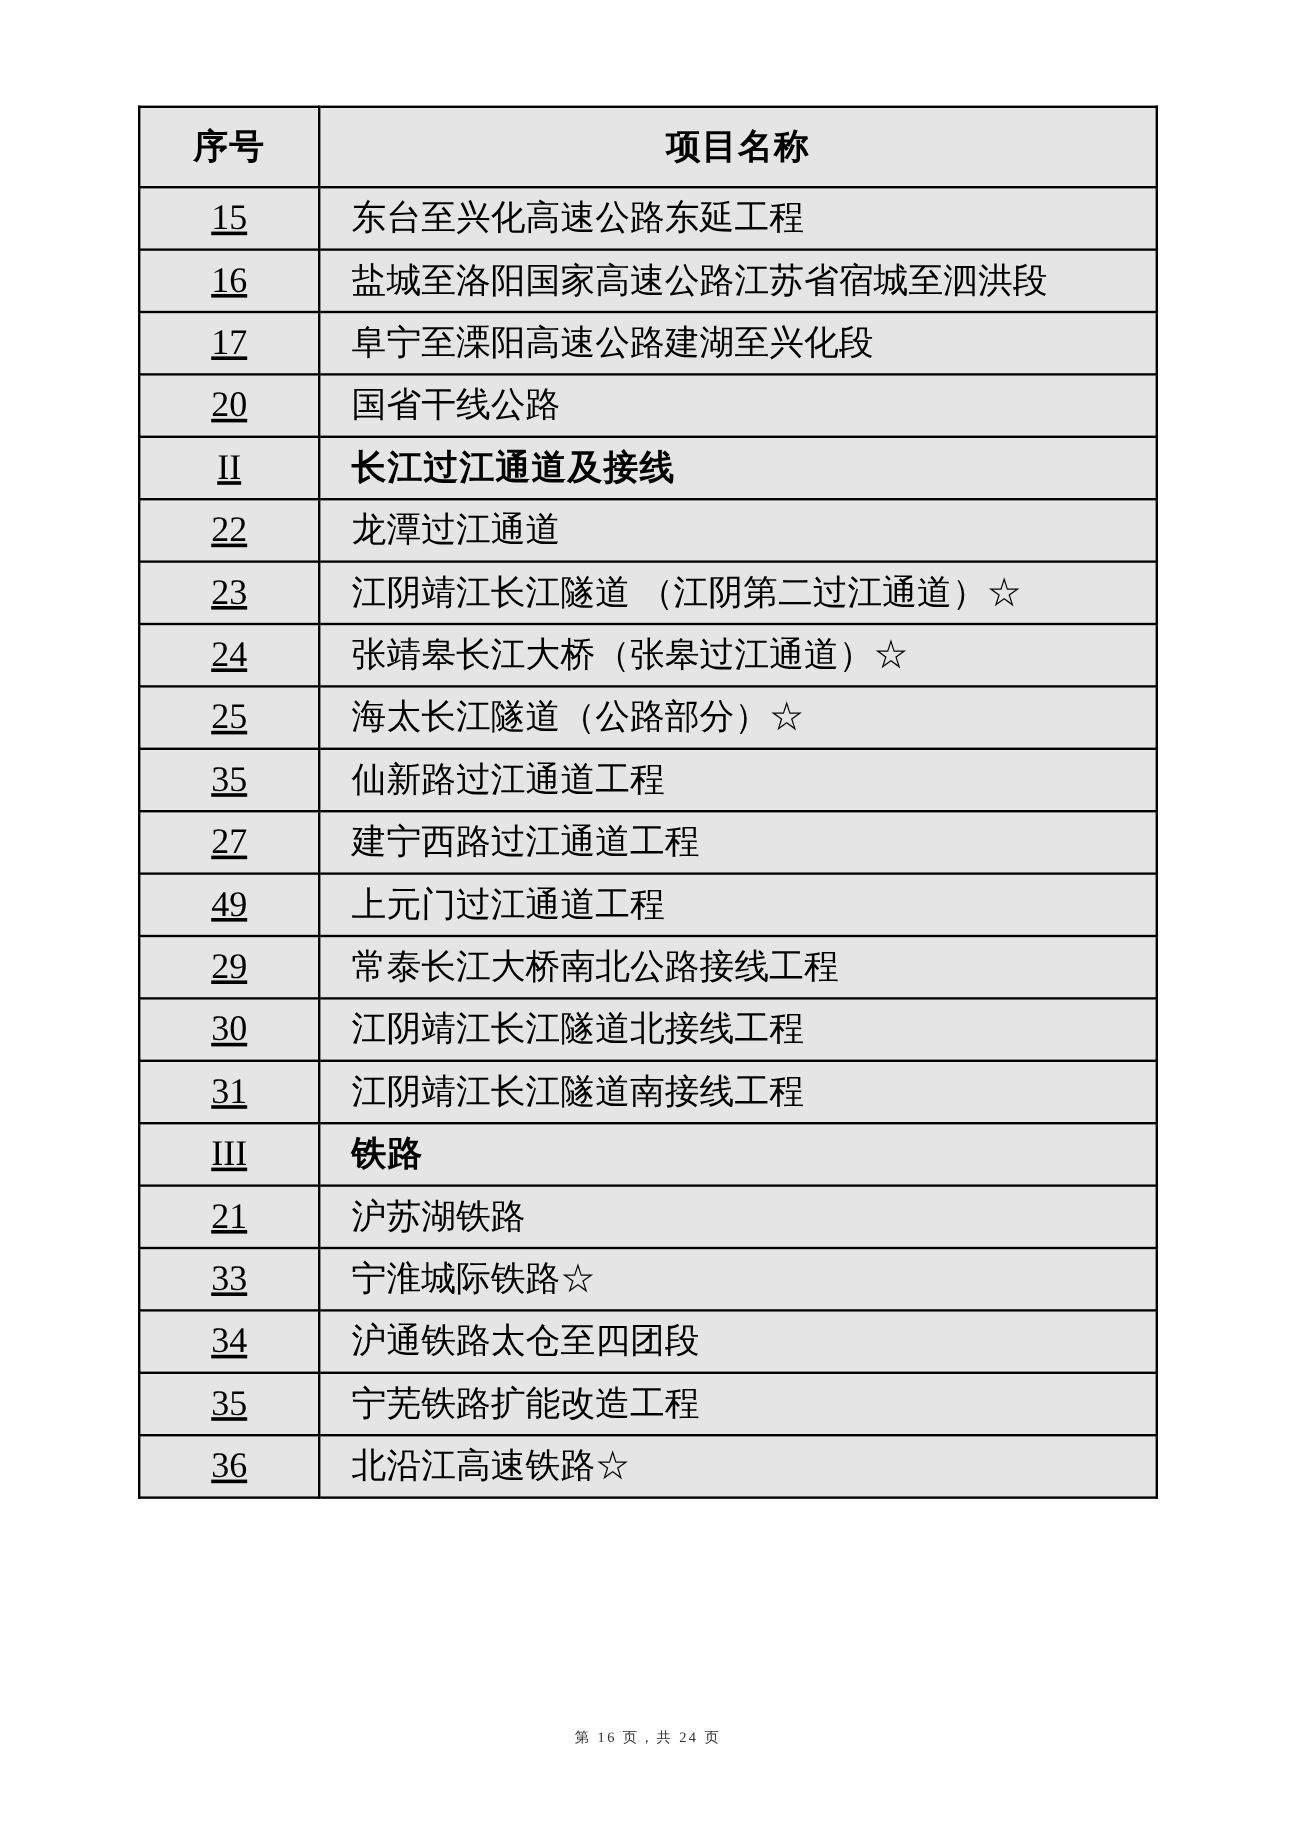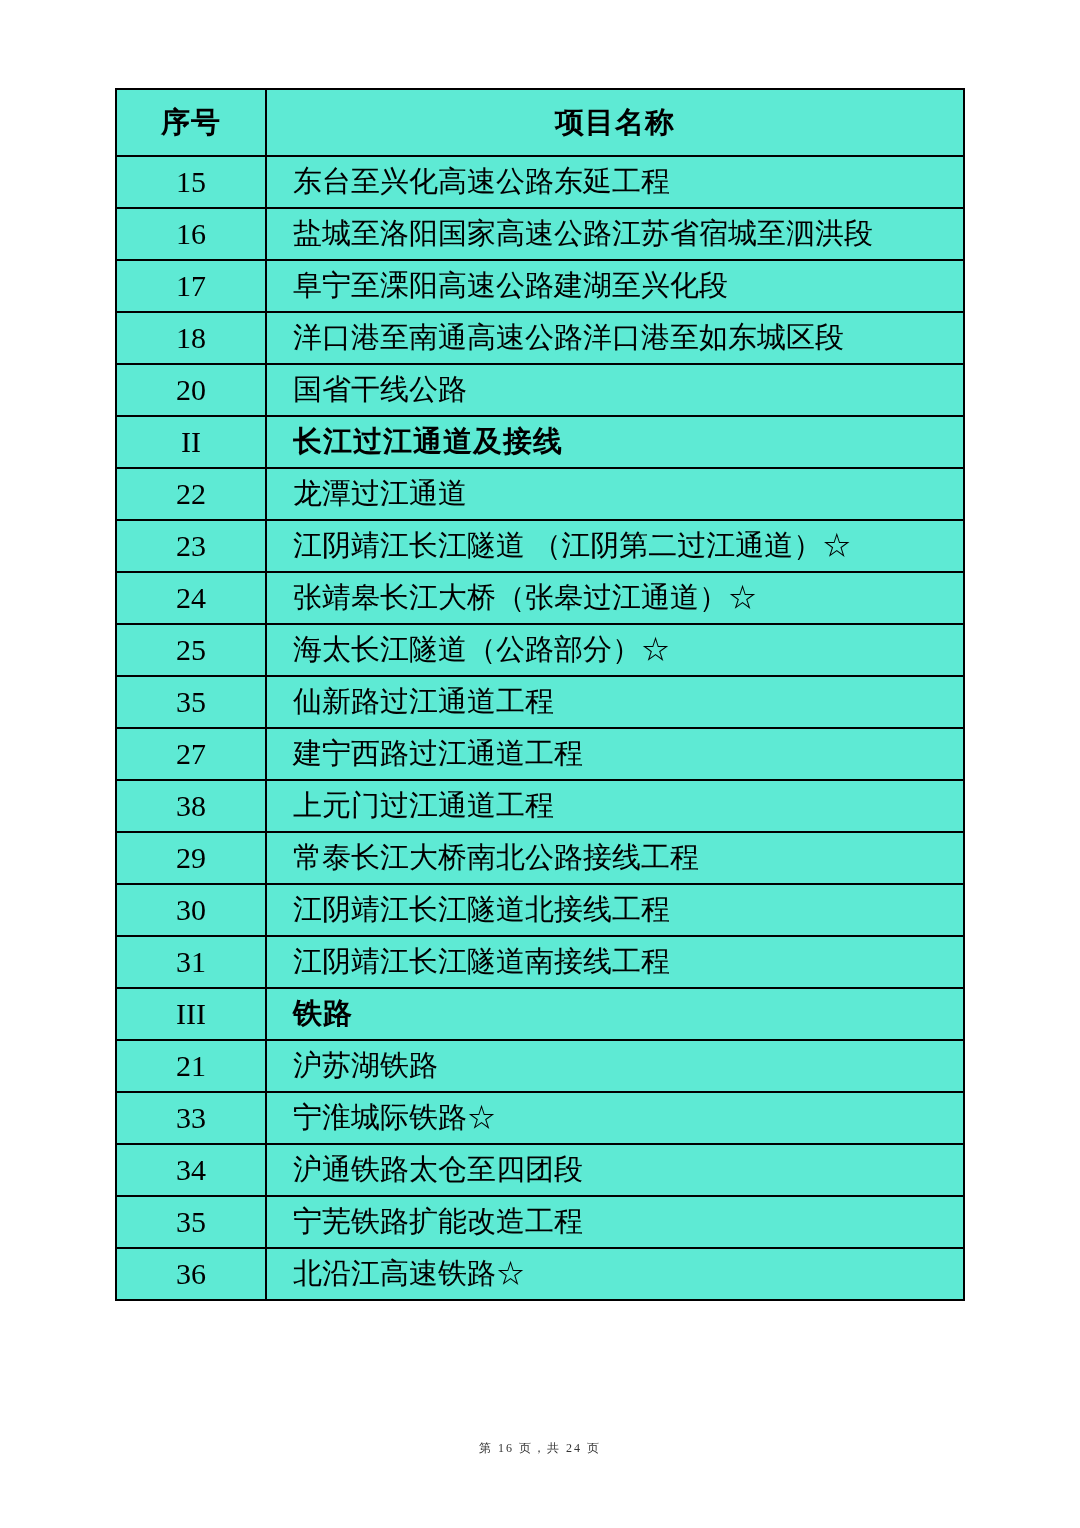--- a/index.html
+++ b/index.html
@@ -21,21 +21,21 @@
     left: 115px;
     top: 88px;
     width: 848px;
     border-collapse: collapse;
     table-layout: fixed;
   }
   .project-table th,
   .project-table td {
     border: 2px solid #000000;
     vertical-align: middle;
-    background: #5eead4;
+    background: #e5e5e5;
     overflow: hidden;
     white-space: nowrap;
   }
   .project-table col.c-no   { width: 150px; }
   .project-table col.c-name { width: 698px; }
   .project-table thead th {
     height: 63px;
     font-family: "Liberation Sans", sans-serif;
     font-weight: bold;
     font-size: 29px;
@@ -43,20 +43,21 @@
     letter-spacing: 1px;
   }
   .project-table tbody td {
     height: 48px;
     font-size: 29px;
   }
   .project-table tbody td.col-no {
     text-align: center;
     font-family: "Liberation Serif", serif;
     font-size: 30px;
+    text-decoration: underline;
   }
   .project-table tbody td.col-name {
     text-align: left;
     padding-left: 26px;
     font-family: "Liberation Serif", serif;
   }
   .project-table tbody tr.section td.col-name {
     font-family: "Liberation Sans", sans-serif;
     font-weight: bold;
     letter-spacing: 1px;
@@ -97,24 +98,20 @@
         </tr>
         <tr>
           <td class="col-no">16</td>
           <td class="col-name">盐城至洛阳国家高速公路江苏省宿城至泗洪段</td>
         </tr>
         <tr>
           <td class="col-no">17</td>
           <td class="col-name">阜宁至溧阳高速公路建湖至兴化段</td>
         </tr>
         <tr>
-          <td class="col-no">18</td>
-          <td class="col-name">洋口港至南通高速公路洋口港至如东城区段</td>
-        </tr>
-        <tr>
           <td class="col-no">20</td>
           <td class="col-name">国省干线公路</td>
         </tr>
         <tr class="section">
           <td class="col-no">II</td>
           <td class="col-name">长江过江通道及接线</td>
         </tr>
         <tr>
           <td class="col-no">22</td>
           <td class="col-name">龙潭过江通道</td>
@@ -133,21 +130,21 @@
         </tr>
         <tr>
           <td class="col-no">35</td>
           <td class="col-name">仙新路过江通道工程</td>
         </tr>
         <tr>
           <td class="col-no">27</td>
           <td class="col-name">建宁西路过江通道工程</td>
         </tr>
         <tr>
-          <td class="col-no">38</td>
+          <td class="col-no">49</td>
           <td class="col-name">上元门过江通道工程</td>
         </tr>
         <tr>
           <td class="col-no">29</td>
           <td class="col-name">常泰长江大桥南北公路接线工程</td>
         </tr>
         <tr>
           <td class="col-no">30</td>
           <td class="col-name">江阴靖江长江隧道北接线工程</td>
         </tr>

